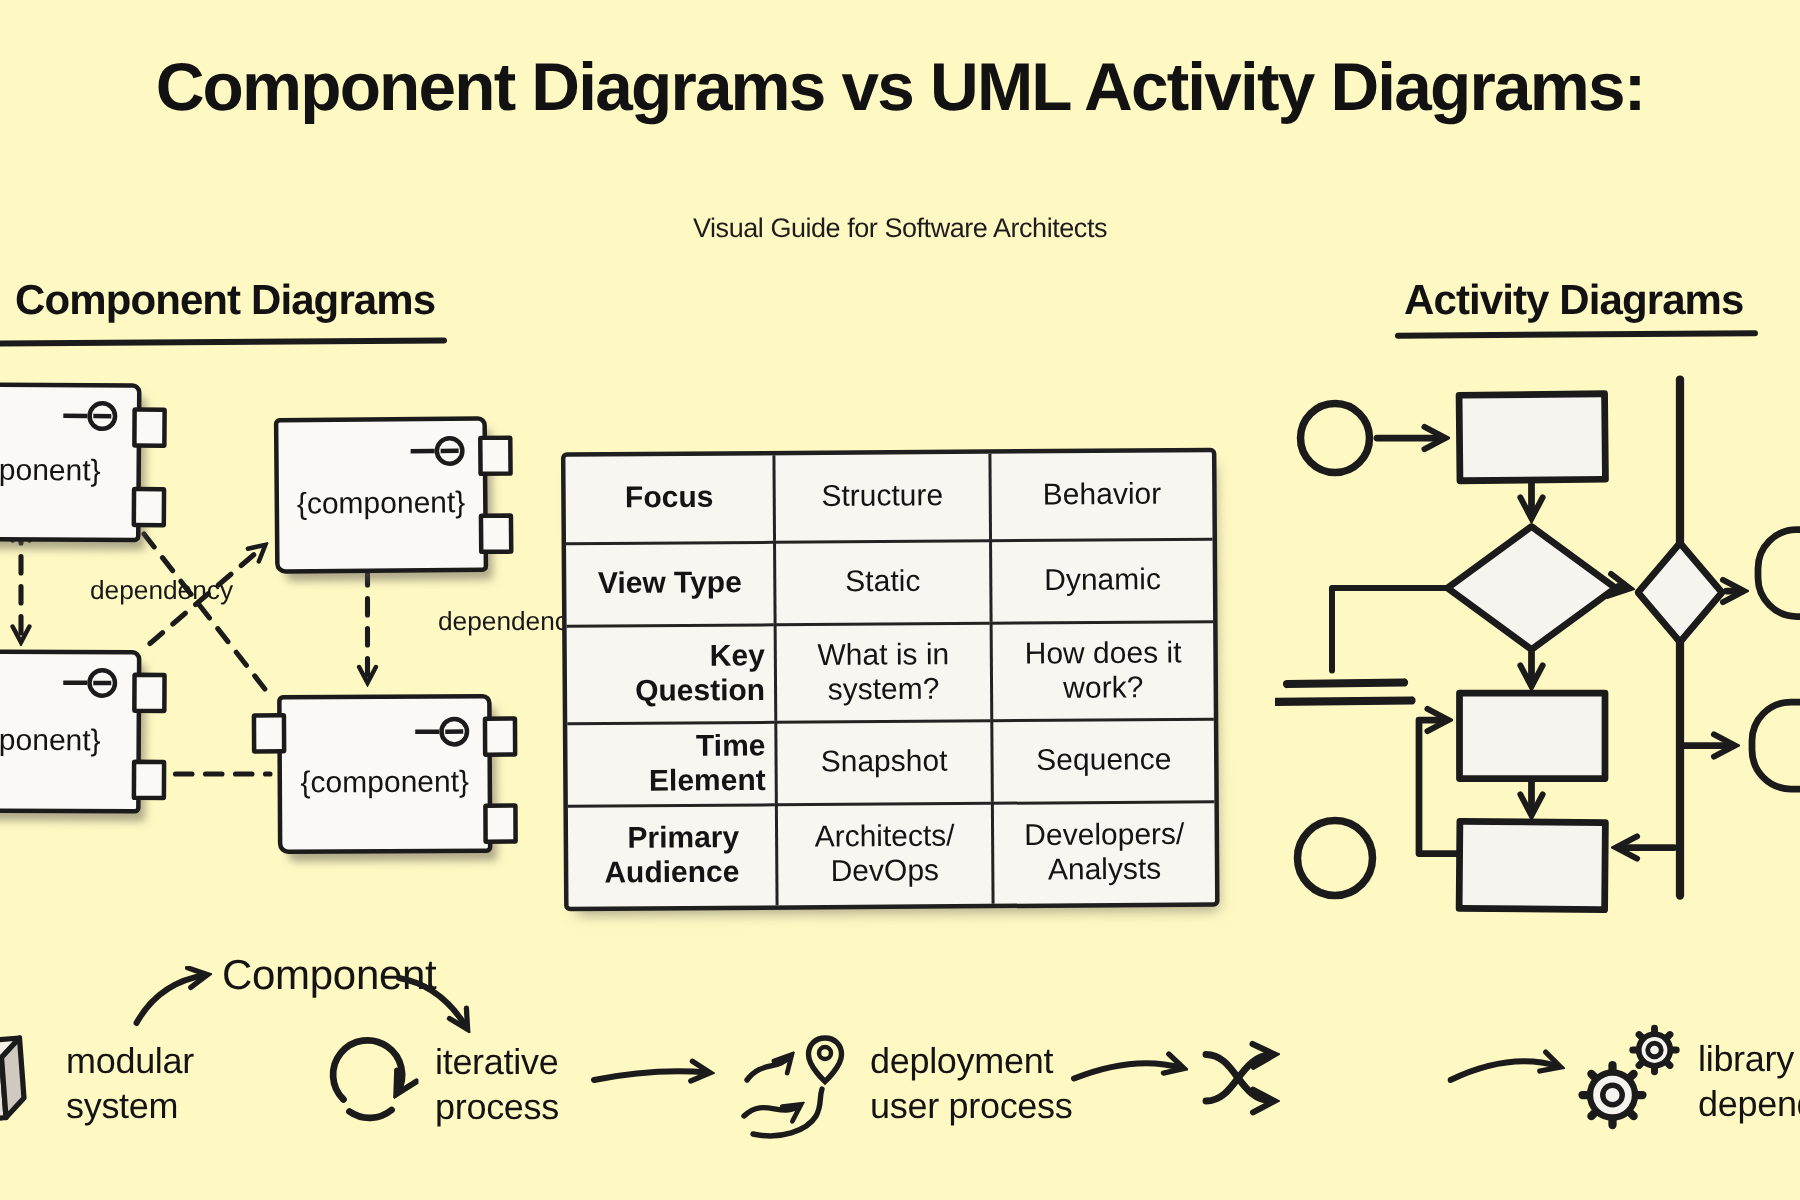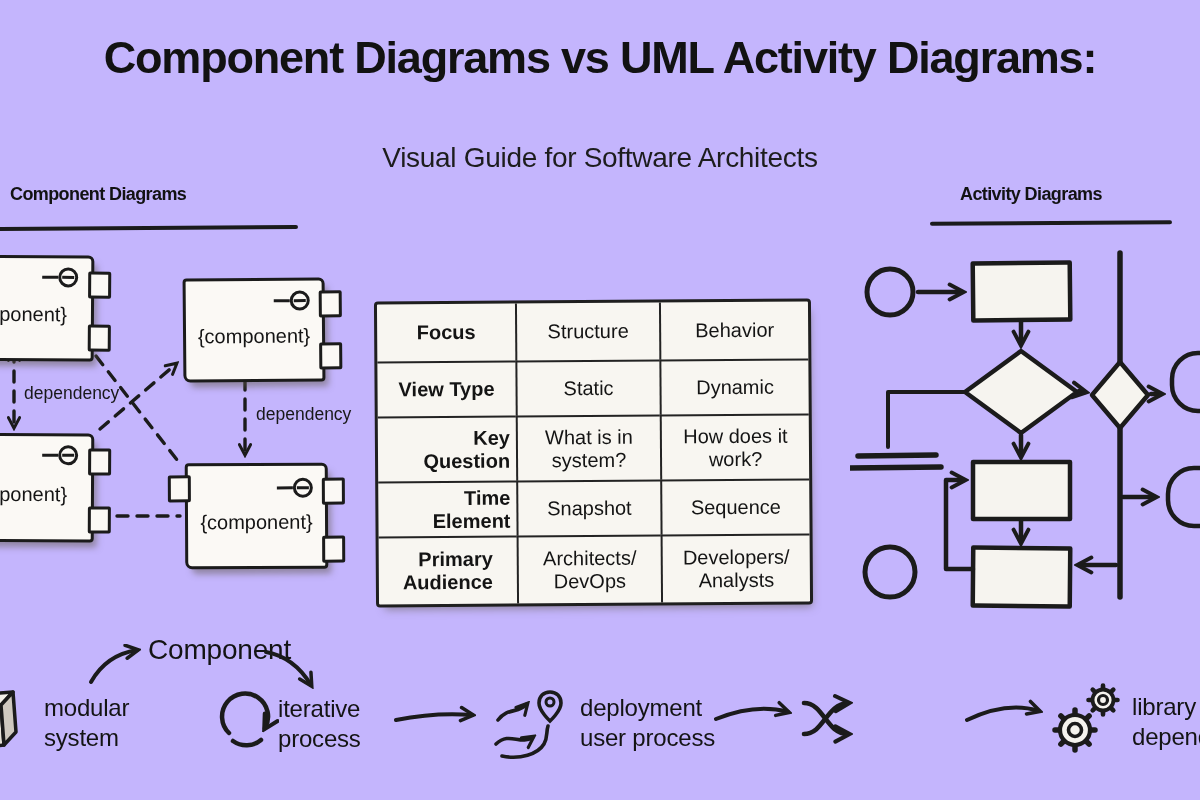--- a/index.html
+++ b/index.html
@@ -1,42 +1,42 @@
 <!DOCTYPE html>
 <html><head>
 <meta charset="utf-8">
 <style>
   html,body{margin:0;padding:0;}
   body{width:1200px;height:800px;overflow:hidden;background:#f5f3ee;
        font-family:"Liberation Sans", sans-serif;color:#161616;}
-  .canvas{position:absolute;left:0;top:0;width:1200px;height:800px;background:#c4b5fd;overflow:hidden;}
+  .canvas{position:absolute;left:0;top:0;width:1200px;height:800px;background:#fef9c3;overflow:hidden;}
   .layer{position:absolute;inset:0;}
   .abs{position:absolute;}
 
   
   .title{position:absolute;left:0;right:0;top:32px;text-align:center;
          font-size:45px;font-weight:700;letter-spacing:-1.2px;line-height:1.14;color:#121212;}
   .subtitle{position:absolute;left:0;right:0;top:142px;text-align:center;
-            font-size:28px;font-weight:400;letter-spacing:-0.3px;color:#1d1d1d;}
-
-  
-  .sec-heading{position:absolute;font-size:18px;font-weight:700;letter-spacing:-0.6px;color:#121212;}
+            font-size:18px;font-weight:400;letter-spacing:-0.3px;color:#1d1d1d;}
+
+  
+  .sec-heading{position:absolute;font-size:28px;font-weight:700;letter-spacing:-0.6px;color:#121212;}
   .underline{position:absolute;height:4px;background:#1b1b1b;border-radius:3px;}
 
   
   .comp-box{position:absolute;background:#fbf9f5;border:3.5px solid #1b1b1b;
             border-radius:4px 6px 4px 7px;
             box-shadow:5px 7px 6px -2px rgba(95,88,78,0.5);}
   .comp-label{position:absolute;left:0;right:0;top:50%;transform:translateY(-22%);
               text-align:center;font-size:20px;color:#141414;}
   .lolli{position:absolute;}
   .tab{position:absolute;width:17px;height:21px;background:#fbf9f5;border:3px solid #1b1b1b;border-radius:2px;}
   .tab.right{right:-20px;}
   .tab.left{left:-20px;}
-  .dep-label{position:absolute;font-size:17.5px;color:#181818;}
+  .dep-label{position:absolute;font-size:17.5px;color:#181818;margin-left:36px;}
 
   
   .cmp-table{position:absolute;left:375px;top:300px;display:grid;
              grid-template-columns:138px 144px 149px;
              grid-template-rows:57px 55px 65px 55px 68px;
              border:3.5px solid #1f1f1f;border-radius:4px;background:#f8f6f1;
              transform:rotate(-0.4deg);
              box-shadow:4px 7px 9px -5px rgba(95,88,78,0.55);}
   .cmp-table .cell{border-left:2.5px solid #232323;border-top:2.5px solid #232323;
                    display:flex;align-items:center;justify-content:center;
@@ -165,21 +165,21 @@
       <div class="cell c0">Primary
 Audience</div>
       <div class="cell">Architects/
 DevOps</div>
       <div class="cell">Developers/
 Analysts</div>
     </div>
   </section>
 
   <section class="layer">
-    <h2 class="sec-heading" style="left:960px;top:184px;margin:0;">Activity Diagrams</h2>
+    <h2 class="sec-heading" style="left:936px;top:184px;margin:0;">Activity Diagrams</h2>
     <div class="underline" style="left:930px;top:221px;width:242px;transform:rotate(-0.4deg);"></div>
 
     <svg class="abs" style="left:850px;top:235px;" width="350" height="395" viewBox="0 0 350 395">
       <g fill="none" stroke="#1b1b1b" stroke-width="4.5" stroke-linecap="round" stroke-linejoin="round">
         <circle cx="40" cy="57" r="23" stroke-width="5"></circle>
         <path d="M68,57 L112,57" marker-end="url(#ah)"></path>
         <rect x="123" y="28" width="97" height="57" fill="#f6f4ef" transform="rotate(-0.6 171 56)"></rect>
         <path d="M171,87 L171,109" marker-end="url(#ah)"></path>
         <path d="M171,116 L227,157 L171,198 L115,157 Z" fill="#f6f4ef"></path>
         <path d="M115,157 L38,157 L38,212" stroke-width="4"></path>
@@ -223,21 +223,21 @@
     <svg class="abs" style="left:262px;top:646px;" width="58" height="46">
       <path d="M4,6 Q32,11 49,39" fill="none" stroke="#1b1b1b" stroke-width="4" stroke-linecap="round" marker-end="url(#ah)"></path>
     </svg>
 
     <svg class="abs" style="left:217px;top:688px;" width="62" height="62" viewBox="0 0 62 62">
       <g fill="none" stroke="#1b1b1b" stroke-width="4.5" stroke-linecap="round">
         <path d="M12,45 A23,23 0 1 1 48,40" marker-end="url(#ah)"></path>
         <path d="M44,52 A23,23 0 0 1 16,53"></path>
       </g>
     </svg>
-    <span class="flow-label" style="left:278px;top:694px;">iterative
+    <span class="flow-label" style="left:290px;top:694px;">iterative
 process</span>
 
     <svg class="abs" style="left:394px;top:704px;" width="86" height="24">
       <path d="M2,16 Q42,8 78,11" fill="none" stroke="#1b1b1b" stroke-width="4" stroke-linecap="round" marker-end="url(#ah)"></path>
     </svg>
 
     <svg class="abs" style="left:494px;top:684px;" width="74" height="78" viewBox="0 0 74 78">
       <g fill="none" stroke="#1b1b1b" stroke-width="3.6" stroke-linecap="round">
         <path d="M4,36 C14,23 24,30 33,20" marker-end="url(#ah)"></path>
         <path d="M2,60 C16,47 26,62 39,53" marker-end="url(#ah)"></path>

